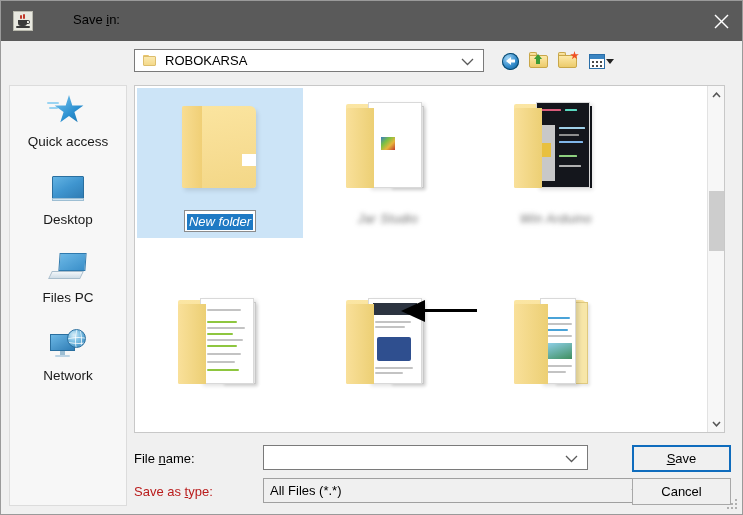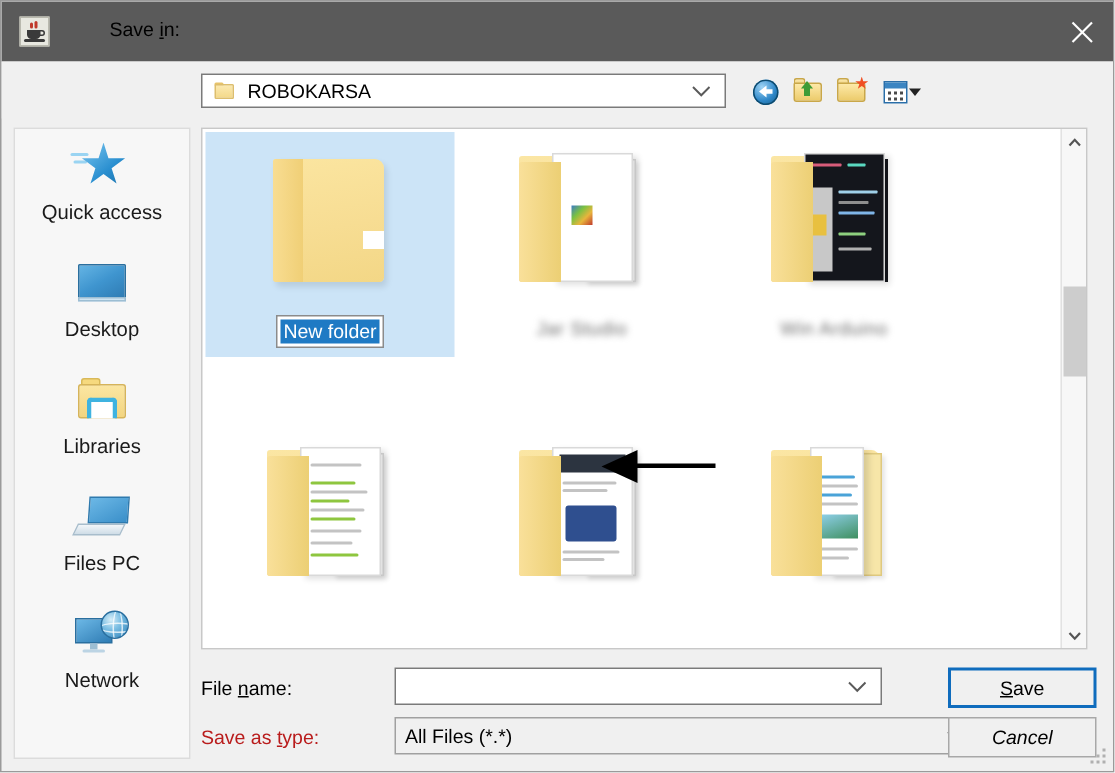--- a/index.html
+++ b/index.html
@@ -324,20 +324,21 @@
     border-radius: 50%; opacity: .75;
   }
 
   
   #filelist {
     position: absolute; left: 133px; top: 84px;
     width: 591px; height: 348px;
     background: #ffffff;
     border: 1px solid #c8c8c8;
     overflow: hidden;
+    font-style: italic;
   }
   #filegrid {
     position: absolute; left: 0; top: 0;
     width: 574px; height: 100%;
   }
   .fitem {
     position: absolute;
     width: 166px; height: 150px;
     display: flex; flex-direction: column;
     align-items: center; justify-content: flex-start;
@@ -486,21 +487,20 @@
     background: #f0f0f0;
     cursor: pointer;
   }
   #btn-save {
     left: 631px; top: 444px;
     border: 2px solid #0f6cbd;
   }
   #btn-cancel {
     left: 631px; top: 477px;
     border: 1px solid #a8a8a8;
-    font-style: italic;
   }
 
   #grip {
     position: absolute; right: 3px; bottom: 3px;
     width: 12px; height: 12px;
   }
   #grip i {
     position: absolute; width: 2px; height: 2px; background: #b0b0b0;
   }
 </style>
@@ -589,28 +589,20 @@
     </div>
 
     <div class="place">
       <span class="place-ico">
         <span class="mon"></span>
           <span class="mon-base"></span>
       </span>
       <span class="place-label">Desktop</span>
     </div>
 
-    <div class="place">
-      <span class="place-ico">
-        <span class="lib-tab"></span>
-          <span class="lib-body"></span>
-          <span class="lib-book"></span>
-      </span>
-      <span class="place-label">Libraries</span>
-    </div>
 
     <div class="place">
       <span class="place-ico">
         <span class="pc-screen"></span>
           <span class="pc-kb"></span>
       </span>
       <span class="place-label">Files PC</span>
     </div>
 
     <div class="place">

